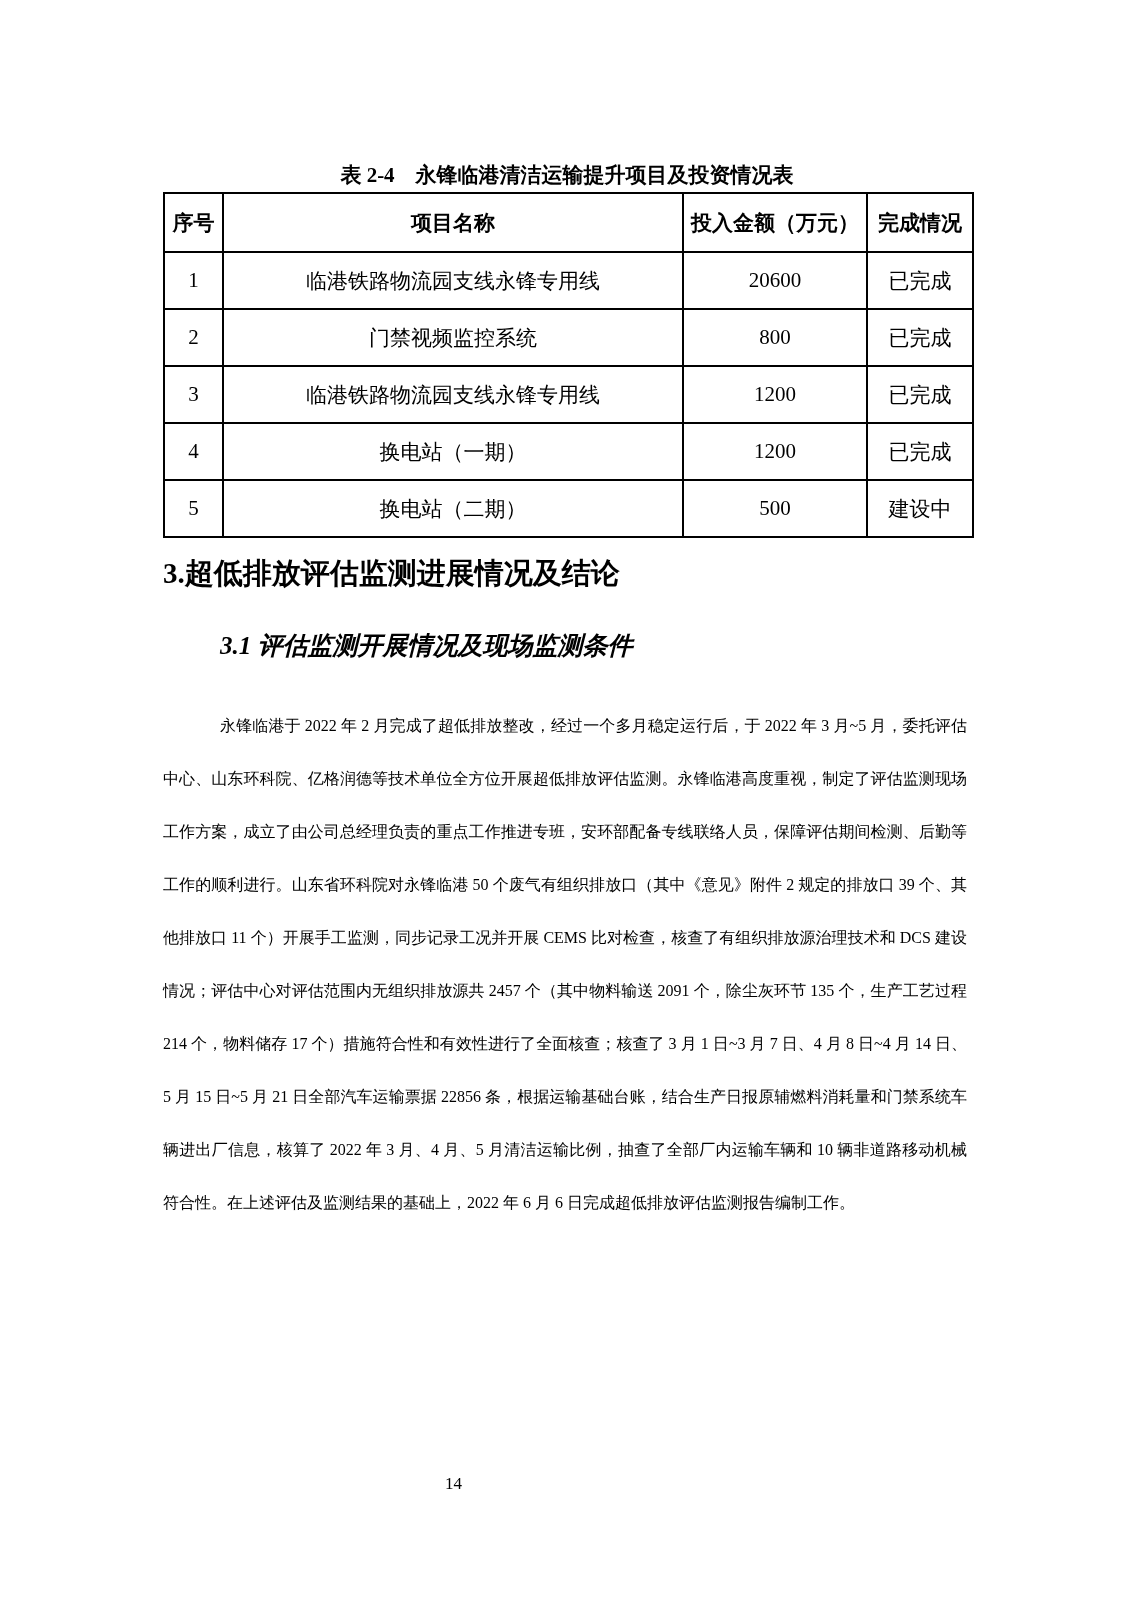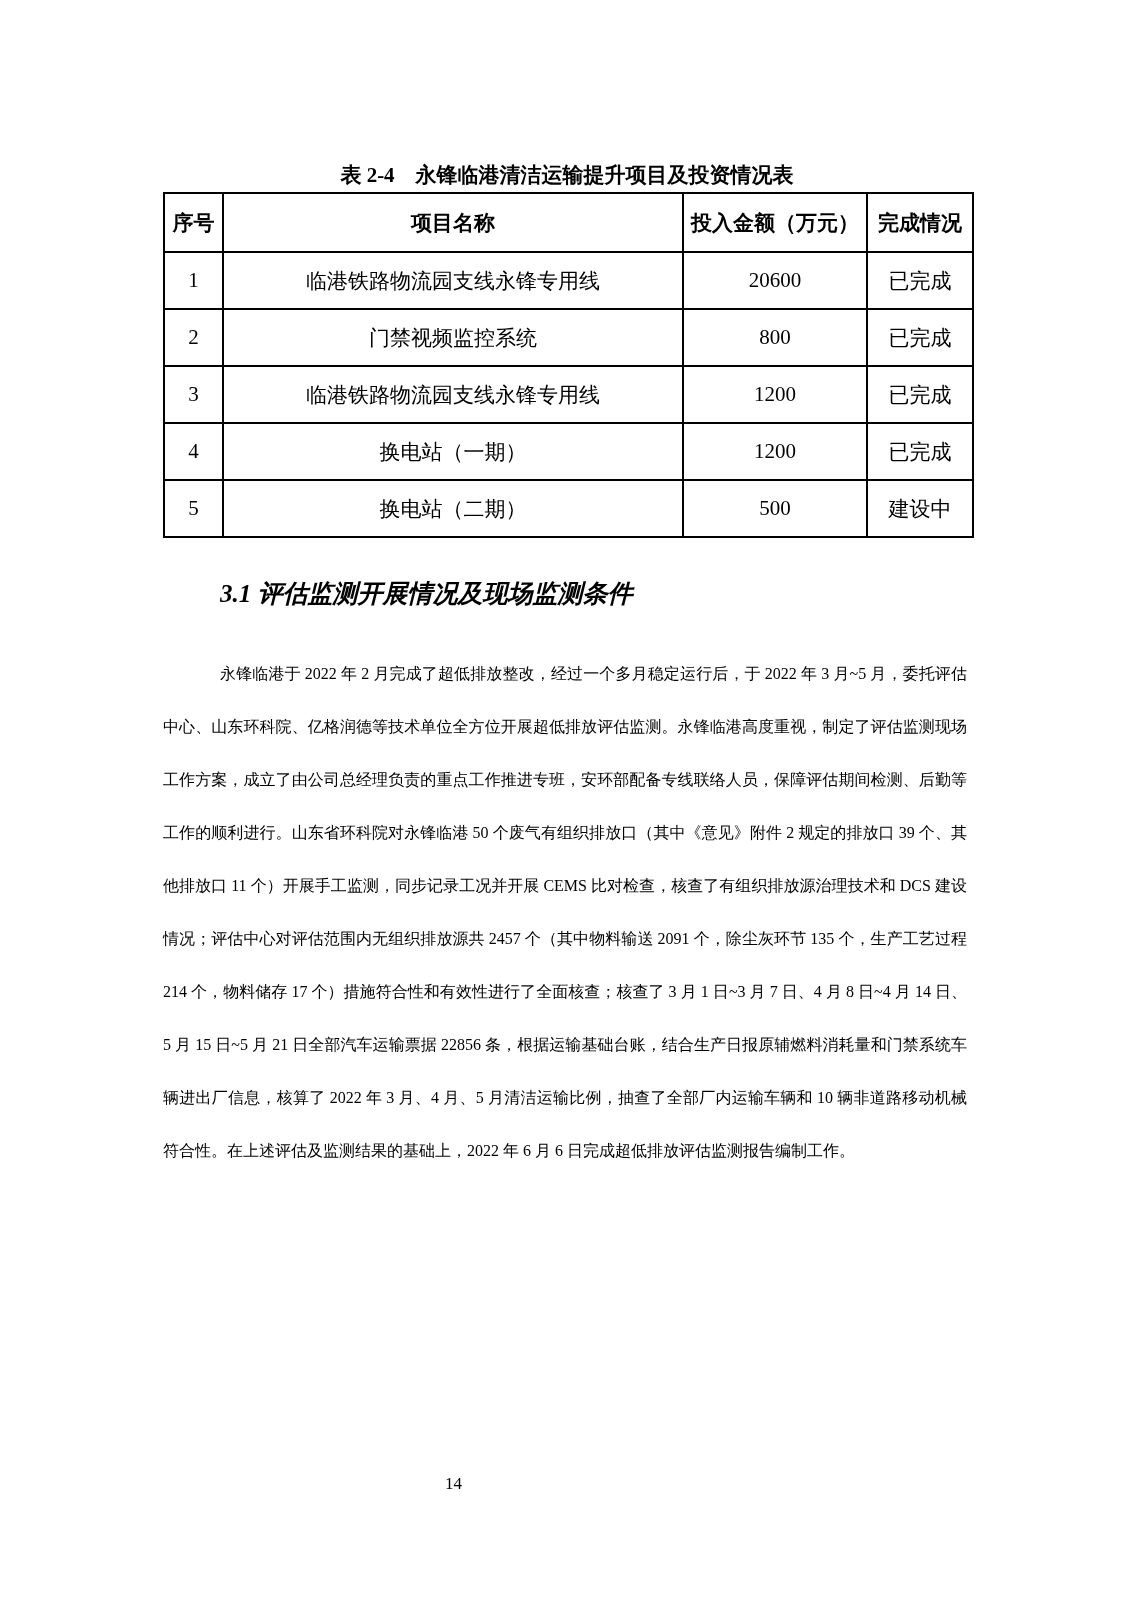--- a/index.html
+++ b/index.html
@@ -138,20 +138,21 @@
       </tr>
       <tr>
         <td>5</td>
         <td>换电站（二期）</td>
         <td>500</td>
         <td>建设中</td>
       </tr>
     </tbody>
   </table>
 
+  <div class="section-heading">3.超低排放评估监测进展情况及结论</div>
 
   <div class="subsection-heading">3.1 评估监测开展情况及现场监测条件</div>
 
   <div class="body-paragraph">永锋临港于 2022 年 2 月完成了超低排放整改，经过一个多月稳定运行后，于 2022 年 3 月~5 月，委托评估中心、山东环科院、亿格润德等技术单位全方位开展超低排放评估监测。永锋临港高度重视，制定了评估监测现场工作方案，成立了由公司总经理负责的重点工作推进专班，安环部配备专线联络人员，保障评估期间检测、后勤等工作的顺利进行。山东省环科院对永锋临港 50 个废气有组织排放口（其中《意见》附件 2 规定的排放口 39 个、其他排放口 11 个）开展手工监测，同步记录工况并开展 CEMS 比对检查，核查了有组织排放源治理技术和 DCS 建设情况；评估中心对评估范围内无组织排放源共 2457 个（其中物料输送 2091 个，除尘灰环节 135 个，生产工艺过程 214 个，物料储存 17 个）措施符合性和有效性进行了全面核查；核查了 3 月 1 日~3 月 7 日、4 月 8 日~4 月 14 日、5 月 15 日~5 月 21 日全部汽车运输票据 22856 条，根据运输基础台账，结合生产日报原辅燃料消耗量和门禁系统车辆进出厂信息，核算了 2022 年 3 月、4 月、5 月清洁运输比例，抽查了全部厂内运输车辆和 10 辆非道路移动机械符合性。在上述评估及监测结果的基础上，2022 年 6 月 6 日完成超低排放评估监测报告编制工作。</div>
 
 </div>
 
 <div class="page-footer">14</div>
 
 </body></html>

